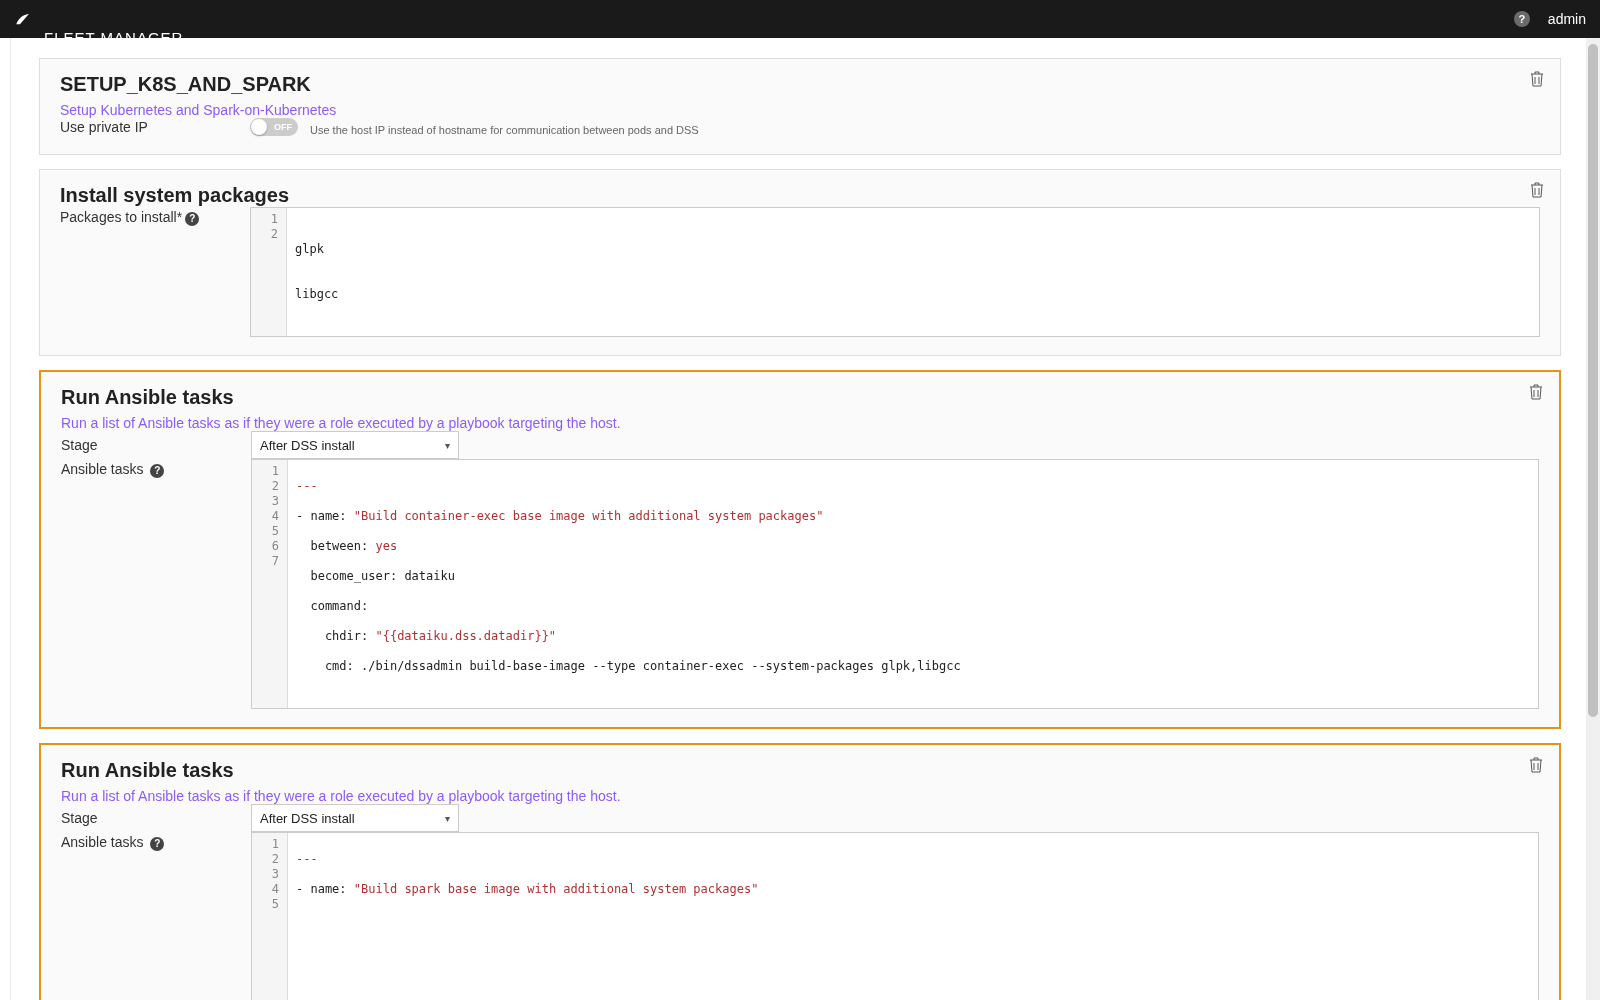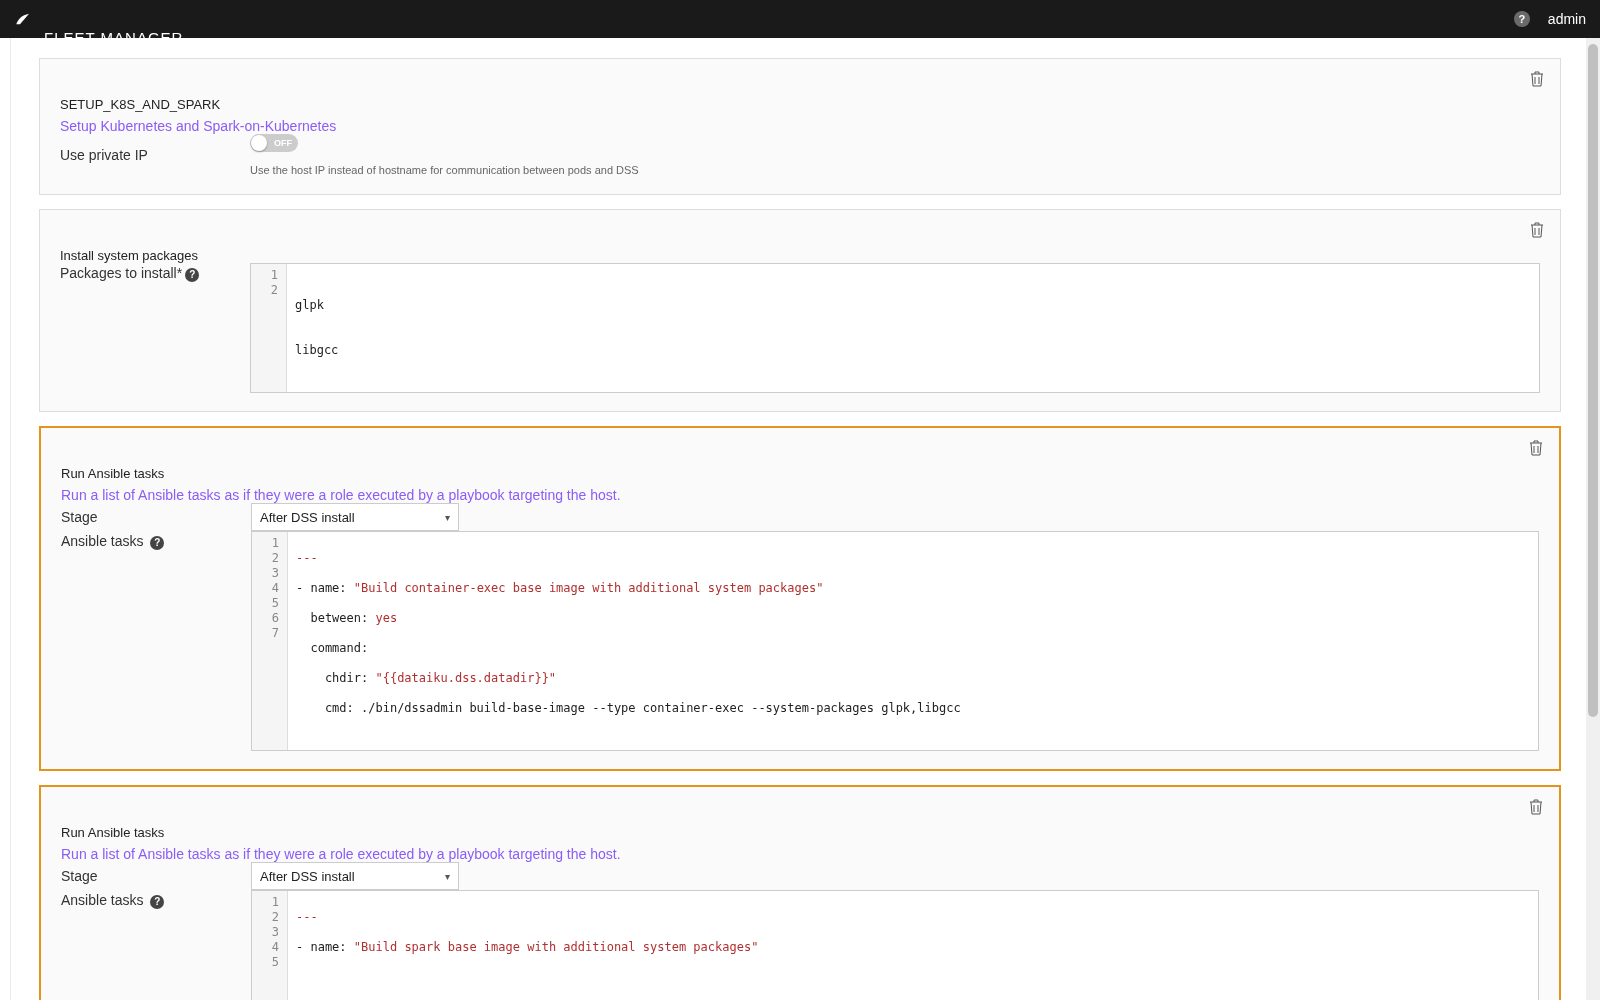--- a/index.html
+++ b/index.html
@@ -15,27 +15,27 @@
   .side-section-title { font-size: 16px; font-weight: 700; padding: 0 20px 10px 20px; }
   .side-item { padding: 10px 20px 10px 40px; font-size: 15px; cursor: pointer; color: #222; }
   .side-item.active { color: #2e86de; font-weight: 600; position: relative; }
   .side-item.active::before { content: ""; position: absolute; left: 20px; top: 6px; bottom: 6px; width: 3px; background: #2e86de; }
   .side-spacer { height: 14px; }
   .main { flex: 1; background: #fff; margin: 0; overflow-y: auto; position: relative; }
   .main-inner { background: #fff; margin: 0 10px; border: 1px solid #eaeaea; border-top: none; padding: 20px 28px 24px 28px; }
   .page-title { font-size: 18px; font-weight: 700; margin-bottom: 16px; }
   .card { border: 1px solid #ddd; background: #fafafa; margin-bottom: 14px; padding: 14px 20px 18px 20px; position: relative; }
   .card.highlight { border: 2px solid #e5941b; }
-  .card-title { font-size: 13px; font-weight: 400; margin-top: 24px; }
+  .card-title { font-size: 20px; font-weight: 700; }
   .card-sub { font-size: 14px; color: #8b5cf6; margin-top: 6px; }
   .trash { position: absolute; top: 12px; right: 16px; color: #555; cursor: pointer; }
   .trash svg { width: 14px; height: 16px; }
   .form-row { display: flex; align-items: center; margin-top: 0; }
   .form-label { width: 190px; font-size: 14px; color: #333; flex-shrink: 0; }
-  .toggle-wrap { display: flex; align-items: flex-start; gap: 12px; flex-direction: column; }
+  .toggle-wrap { display: flex; align-items: flex-end; gap: 12px; }
   .toggle { width: 48px; height: 18px; background: #ccc; border-radius: 10px; position: relative; display: inline-flex; align-items: center; }
   .toggle-knob { width: 16px; height: 16px; background: #fff; border-radius: 50%; position: absolute; left: 1px; top: 1px; box-shadow: 0 1px 2px rgba(0,0,0,.3); }
   .toggle-label { position: absolute; right: 6px; font-size: 9px; color: #fff; font-weight: 600; }
   .toggle-hint { font-size: 11px; color: #666; }
   .help-inline { width: 14px; height: 14px; border-radius: 50%; background: #444; color: #fff; display: inline-flex; align-items: center; justify-content: center; font-size: 10px; font-weight: bold; margin-left: 3px; }
   .code-editor { display: flex; border: 1px solid #ccc; background: #fff; width: 100%; }
   .gutter { background: #f5f5f5; border-right: 1px solid #ddd; padding: 4px 8px; text-align: right; font-family: "Menlo","Consolas",monospace; font-size: 12px; color: #888; min-width: 36px; }
   .gutter div { height: 15px; line-height: 15px; }
   .code { padding: 4px 8px; font-family: "Menlo","Consolas",monospace; font-size: 12px; white-space: pre; line-height: 15px; }
   .code .line { height: 15px; }
@@ -146,20 +146,21 @@
                   <div>3</div>
                   <div>4</div>
                   <div>5</div>
                   <div>6</div>
                   <div>7</div>
                 </div>
               <div class="code">
 <div class="line"><span class="tok-var">---</span></div>
 <div class="line"><span class="tok-key">- name:</span> <span class="tok-str">"Build container-exec base image with additional system packages"</span></div>
 <div class="line"><span class="tok-key">  between:</span><span class="tok-str"> yes</span></div>
+<div class="line"><span class="tok-key">  become_user:</span><span> dataiku</span></div>
 <div class="line"><span class="tok-key">  command:</span></div>
 <div class="line"><span class="tok-key">    chdir:</span><span class="tok-str"> "{{dataiku.dss.datadir}}"</span></div>
 <div class="line"><span class="tok-key">    cmd:</span><span> ./bin/dssadmin build-base-image --type container-exec --system-packages glpk,libgcc</span></div>
               </div>
             </div>
           </div>
         </div>
       </div>
 
       <div class="card highlight">

